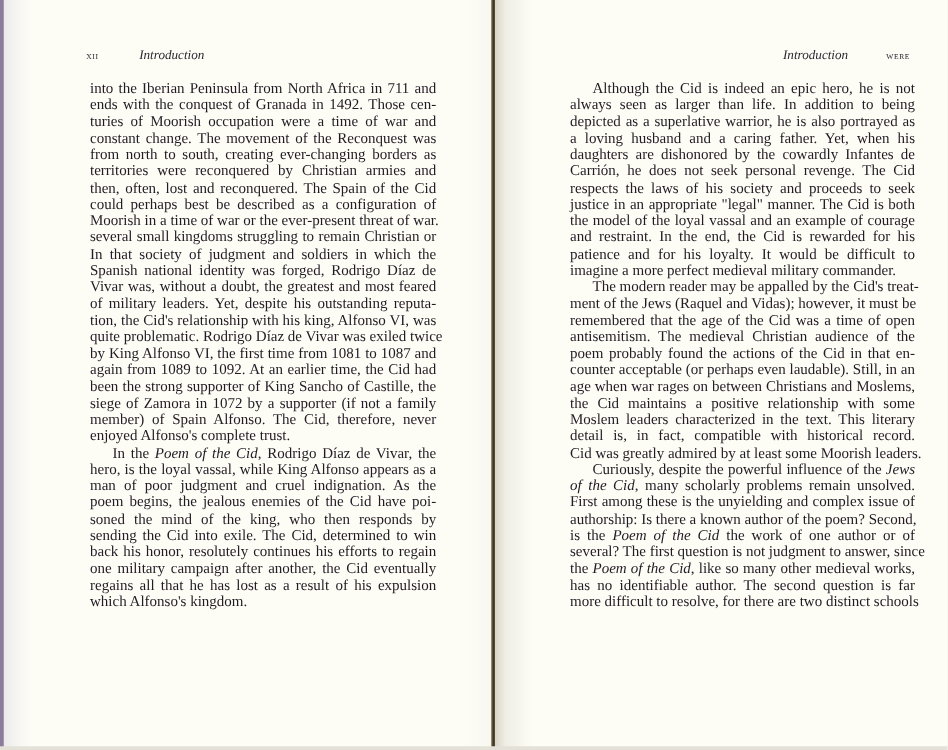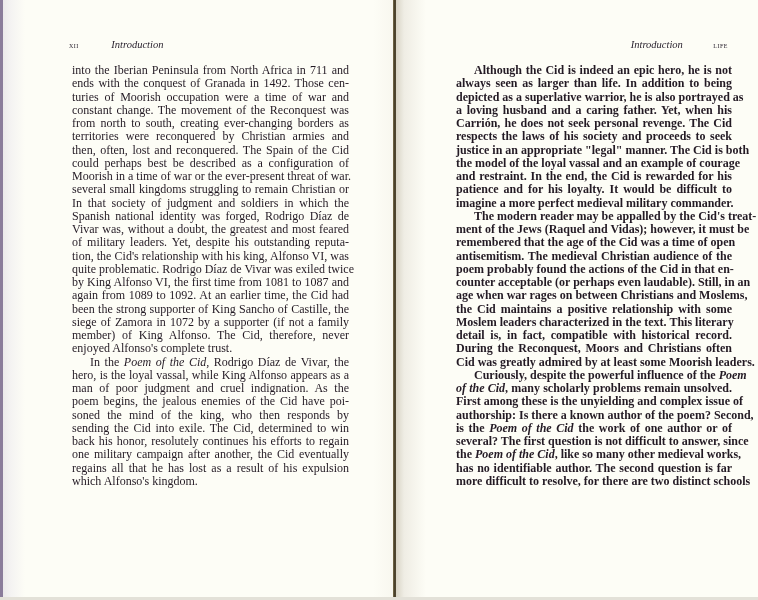--- a/index.html
+++ b/index.html
@@ -34,21 +34,21 @@
   .header .title { font-style: italic; font-size: 10.5px; }
   .left .header { left: 66px; }
   .left .header .title { margin-left: 30px; }
   .right .header { right: 30px; text-align: right; }
   .right .header .folio { margin-left: 28px; }
   .text {
     position: absolute; font-size: 12px; line-height: 13.25px; color: #231a24;
     text-align: justify;
   }
   .left .text { left: 69px; top: 64px; width: 277px; }
-  .right .text { left: 60px; top: 64px; width: 276px; font-weight: bold; }
+  .right .text { left: 60px; top: 64px; width: 276px; }
   .para { margin: 0; text-indent: 0; }
   .line { display: block; text-align: justify; text-align-last: justify; white-space: nowrap; }
   .line.last { text-align-last: left; }
   em { font-style: italic; }
 </style>
 </head>
 <body>
 
 <div class="book">
   <div class="page left">
@@ -71,21 +71,21 @@
           <span class="line">In that society of judgment and soldiers in which the</span>
           <span class="line">Spanish national identity was forged, Rodrigo Díaz de</span>
           <span class="line">Vivar was, without a doubt, the greatest and most feared</span>
           <span class="line">of military leaders. Yet, despite his outstanding reputa-</span>
           <span class="line">tion, the Cid's relationship with his king, Alfonso VI, was</span>
           <span class="line">quite problematic. Rodrigo Díaz de Vivar was exiled twice</span>
           <span class="line">by King Alfonso VI, the first time from 1081 to 1087 and</span>
           <span class="line">again from 1089 to 1092. At an earlier time, the Cid had</span>
           <span class="line">been the strong supporter of King Sancho of Castille, the</span>
           <span class="line">siege of Zamora in 1072 by a supporter (if not a family</span>
-          <span class="line">member) of King Alfonso. The Cid, therefore, never</span>
+          <span class="line">member) of Spain Alfonso. The Cid, therefore, never</span>
           <span class="line last">enjoyed Alfonso's complete trust.</span>
         </div>
       <div class="para" id="lp2">
           <span class="line" style="text-indent: 18px;">In the <em>Poem of the Cid</em>, Rodrigo Díaz de Vivar, the</span>
           <span class="line">hero, is the loyal vassal, while King Alfonso appears as a</span>
           <span class="line">man of poor judgment and cruel indignation. As the</span>
           <span class="line">poem begins, the jealous enemies of the Cid have poi-</span>
           <span class="line">soned the mind of the king, who then responds by</span>
           <span class="line">sending the Cid into exile. The Cid, determined to win</span>
           <span class="line">back his honor, resolutely continues his efforts to regain</span>
@@ -94,57 +94,57 @@
           <span class="line last">which Alfonso's kingdom.</span>
         </div>
     </div>
   </div>
 
   <div class="gutter"></div>
 
   <div class="page right">
     <div class="header">
       <span class="title">Introduction</span>
-      <span class="folio">life</span>
+      <span class="folio">were</span>
     </div>
     <div class="text">
       <div class="para" id="rp1">
           <span class="line" style="text-indent: 18px;">Although the Cid is indeed an epic hero, he is not</span>
           <span class="line">always seen as larger than life. In addition to being</span>
           <span class="line">depicted as a superlative warrior, he is also portrayed as</span>
           <span class="line">a loving husband and a caring father. Yet, when his</span>
+          <span class="line">daughters are dishonored by the cowardly Infantes de</span>
           <span class="line">Carrión, he does not seek personal revenge. The Cid</span>
           <span class="line">respects the laws of his society and proceeds to seek</span>
           <span class="line">justice in an appropriate "legal" manner. The Cid is both</span>
           <span class="line">the model of the loyal vassal and an example of courage</span>
           <span class="line">and restraint. In the end, the Cid is rewarded for his</span>
           <span class="line">patience and for his loyalty. It would be difficult to</span>
           <span class="line last">imagine a more perfect medieval military commander.</span>
         </div>
       <div class="para" id="rp2">
           <span class="line" style="text-indent: 18px;">The modern reader may be appalled by the Cid's treat-</span>
           <span class="line">ment of the Jews (Raquel and Vidas); however, it must be</span>
           <span class="line">remembered that the age of the Cid was a time of open</span>
           <span class="line">antisemitism. The medieval Christian audience of the</span>
           <span class="line">poem probably found the actions of the Cid in that en-</span>
           <span class="line">counter acceptable (or perhaps even laudable). Still, in an</span>
           <span class="line">age when war rages on between Christians and Moslems,</span>
           <span class="line">the Cid maintains a positive relationship with some</span>
           <span class="line">Moslem leaders characterized in the text. This literary</span>
           <span class="line">detail is, in fact, compatible with historical record.</span>
-          <span class="line">During the Reconquest, Moors and Christians often</span>
           <span class="line last">Cid was greatly admired by at least some Moorish leaders.</span>
         </div>
       <div class="para" id="rp3">
-          <span class="line" style="text-indent: 18px;">Curiously, despite the powerful influence of the <em>Poem</em></span>
+          <span class="line" style="text-indent: 18px;">Curiously, despite the powerful influence of the <em>Jews</em></span>
           <span class="line"><em>of the Cid</em>, many scholarly problems remain unsolved.</span>
           <span class="line">First among these is the unyielding and complex issue of</span>
           <span class="line">authorship: Is there a known author of the poem? Second,</span>
           <span class="line">is the <em>Poem of the Cid</em> the work of one author or of</span>
-          <span class="line">several? The first question is not difficult to answer, since</span>
+          <span class="line">several? The first question is not judgment to answer, since</span>
           <span class="line">the <em>Poem of the Cid</em>, like so many other medieval works,</span>
           <span class="line">has no identifiable author. The second question is far</span>
           <span class="line">more difficult to resolve, for there are two distinct schools</span>
         </div>
     </div>
   </div>
   <div class="bottom-shade"></div>
 </div>
 
 </body></html>

